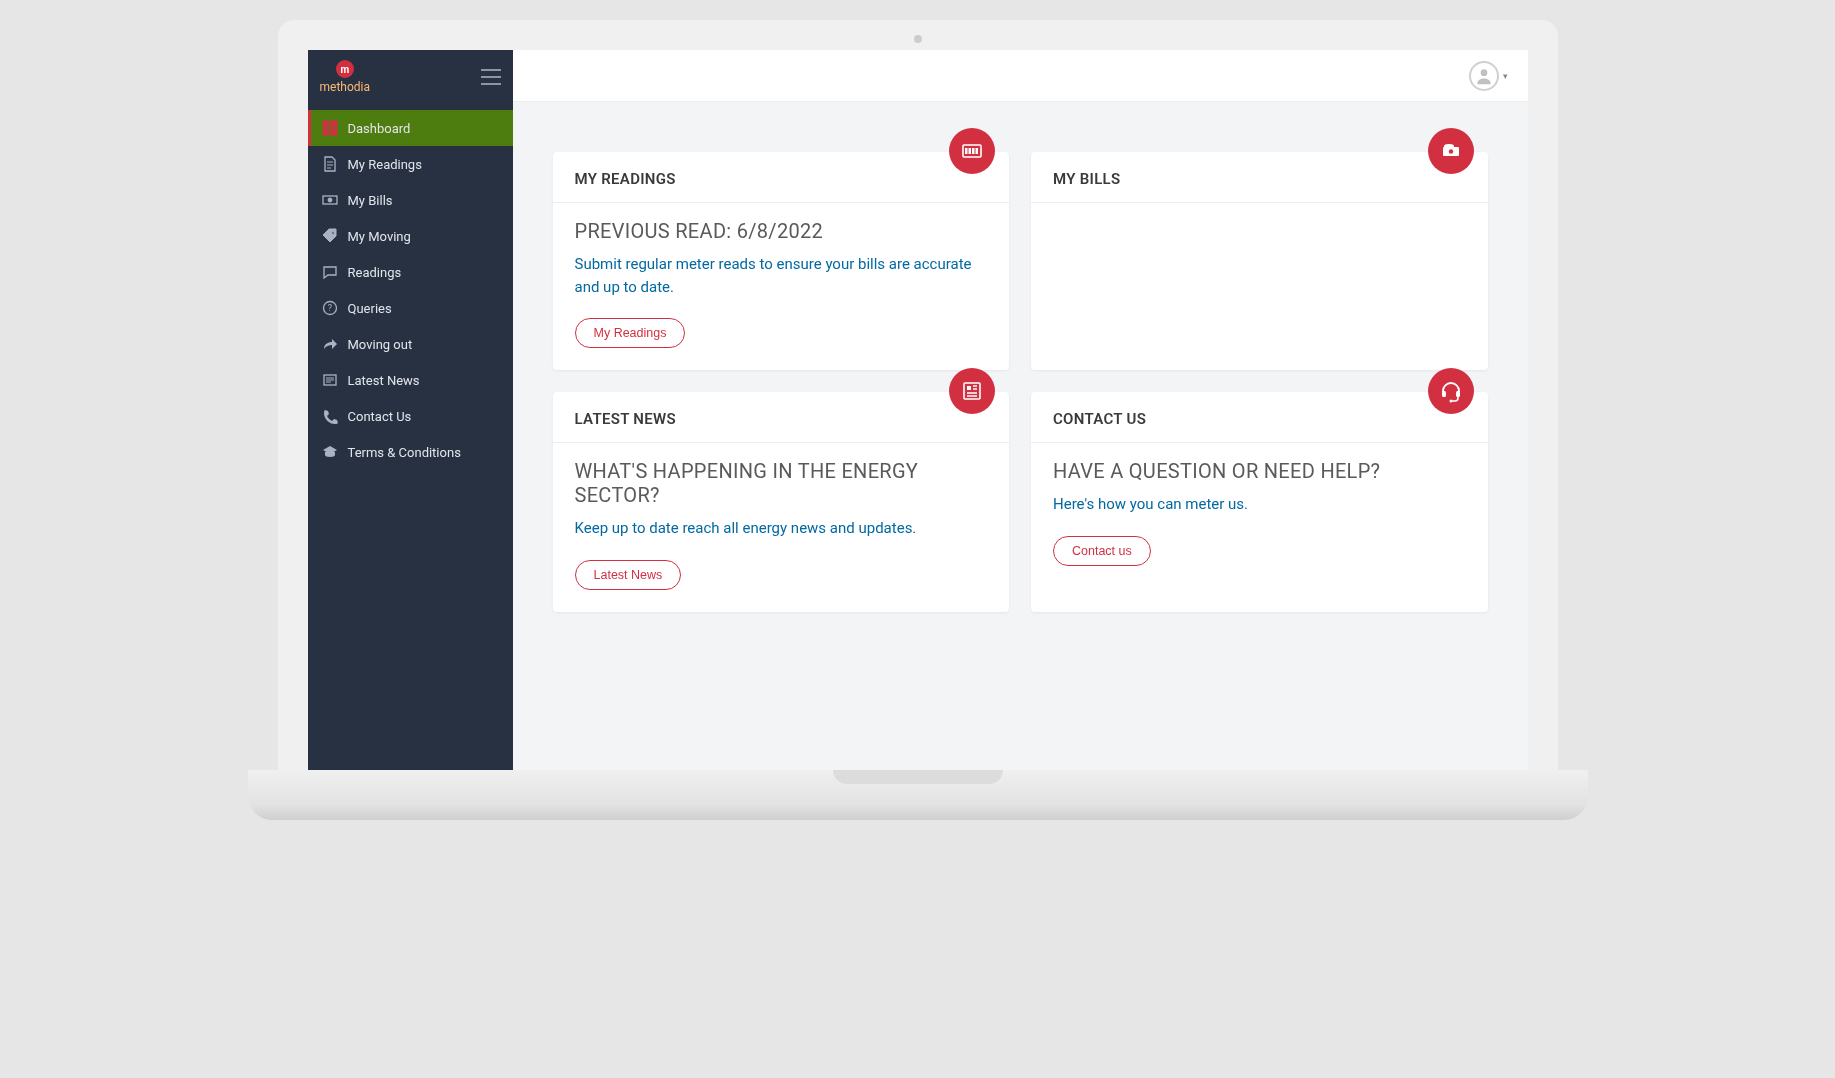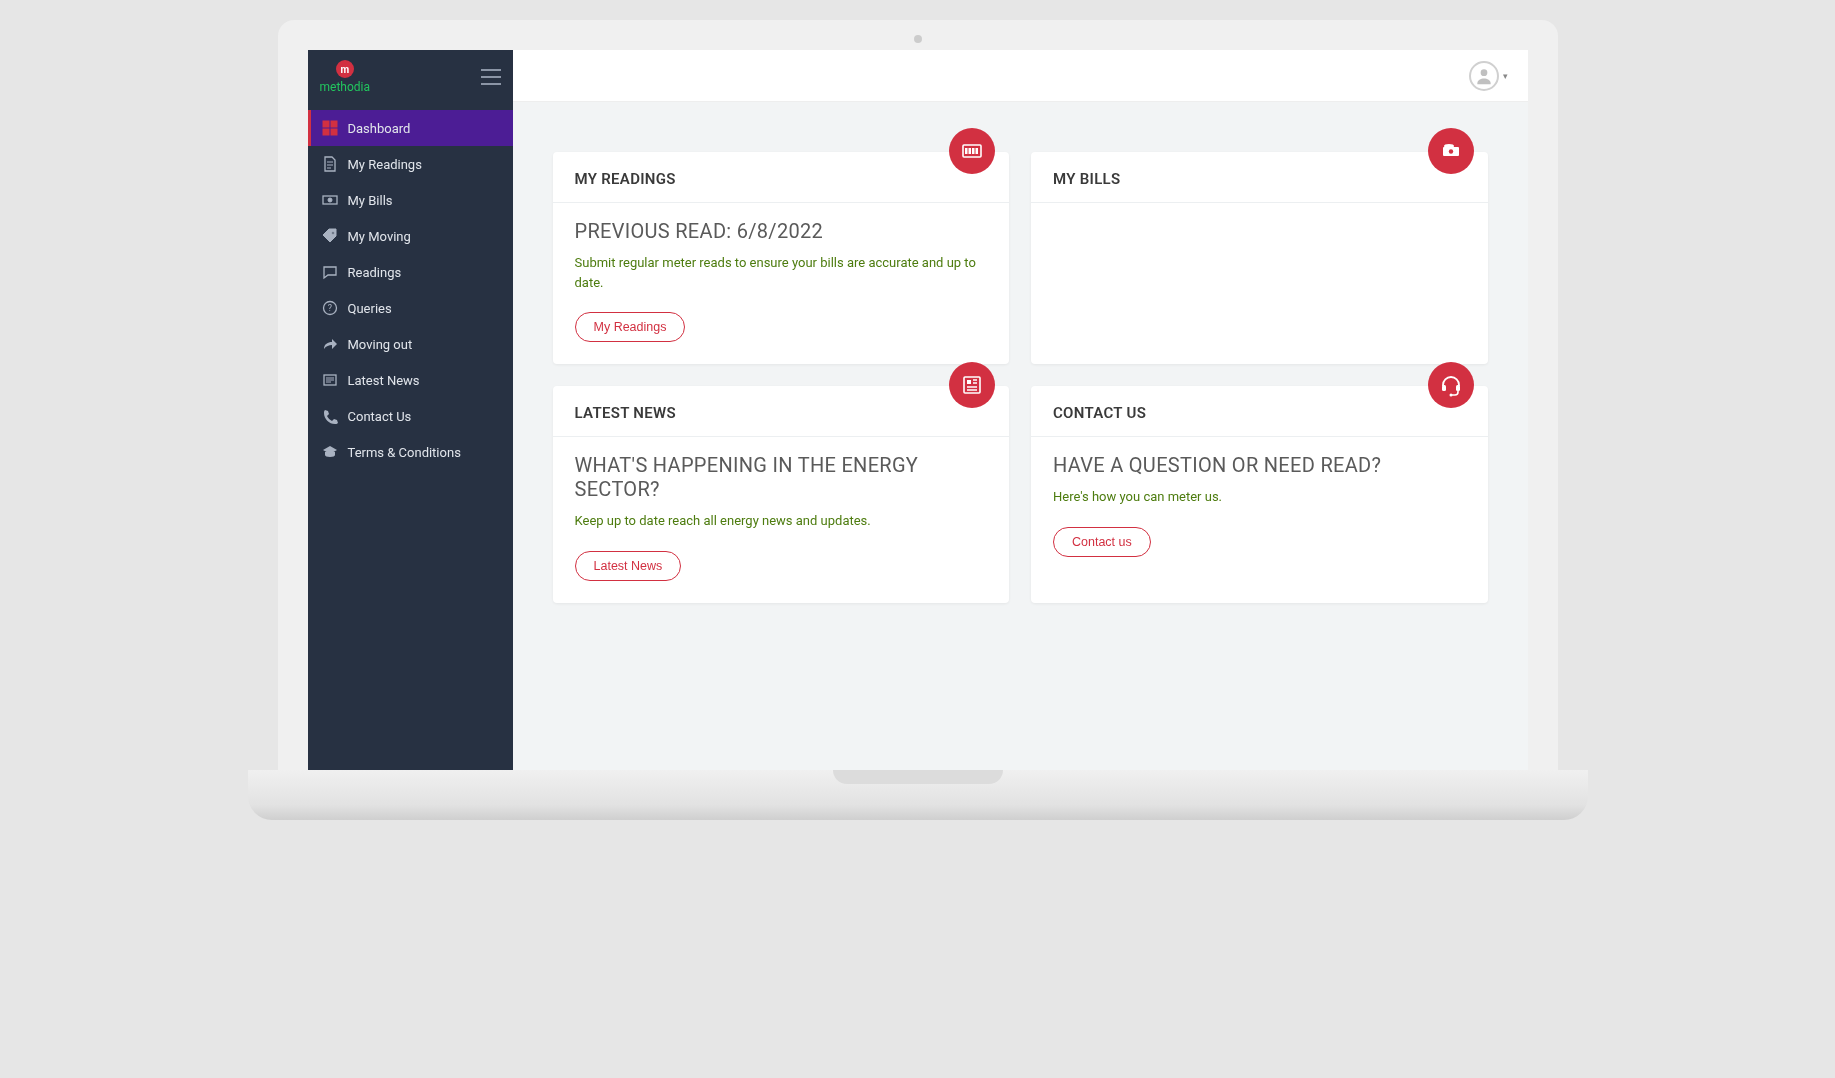--- a/index.html
+++ b/index.html
@@ -61,21 +61,21 @@
     border-radius: 50%;
     display: flex;
     align-items: center;
     justify-content: center;
     font-size: 10px;
     font-weight: bold;
     color: #fff;
   }
   .brand-name {
     font-size: 12px;
-    color: #22c55e;
+    color: #fdba74;
     margin-top: 2px;
   }
   .hamburger {
     width: 20px;
     height: 16px;
     display: flex;
     flex-direction: column;
     justify-content: space-between;
     cursor: pointer;
   }
@@ -88,21 +88,21 @@
   .nav li {
     display: flex;
     align-items: center;
     padding: 10px 14px;
     font-size: 13px;
     color: #e1e5eb;
     cursor: pointer;
     gap: 10px;
   }
   .nav li.active {
-    background: #4c1d95;
+    background: #4d7c0f;
     border-left: 3px solid #d23041;
     padding-left: 11px;
   }
   .nav li.active .nav-icon { color: #d23041; }
   .nav-icon {
     width: 16px;
     height: 16px;
     display: flex;
     align-items: center;
     justify-content: center;
@@ -178,22 +178,22 @@
   }
   .card-body { padding: 16px 22px 22px 22px; }
   .card-subtitle {
     font-size: 20px;
     color: #5a5a5a;
     font-weight: 400;
     letter-spacing: 0.3px;
     margin-bottom: 10px;
   }
   .card-text {
-    font-size: 13px;
-    color: #4d7c0f;
+    font-size: 15px;
+    color: #0369a1;
     line-height: 1.5;
     margin-bottom: 20px;
   }
   .card-btn {
     display: inline-block;
     padding: 7px 18px;
     border: 1px solid #d23041;
     color: #d23041;
     border-radius: 20px;
     font-size: 12.5px;
@@ -404,21 +404,21 @@
                 <rect x="3" y="12" width="4" height="6" rx="1.5" fill="#fff"></rect>
                 <rect x="17" y="12" width="4" height="6" rx="1.5" fill="#fff"></rect>
                 <path d="M19 18v1a3 3 0 01-3 3h-3" fill="none" stroke="#fff" stroke-width="1.6"></path>
                 <circle cx="12" cy="22" r="1.5" fill="#fff"></circle>
               </svg>
           </div>
           <div class="card-header">
               <div class="card-title">CONTACT US</div>
             </div>
           <div class="card-body">
-            <div class="card-subtitle">HAVE A QUESTION OR NEED READ?</div>
+            <div class="card-subtitle">HAVE A QUESTION OR NEED HELP?</div>
             <div class="card-text">Here's how you can meter us.</div>
             <button class="card-btn">Contact us</button>
           </div>
         </div>
 
       </div>
     </main>
 
   </div>
   <div class="laptop-base">

